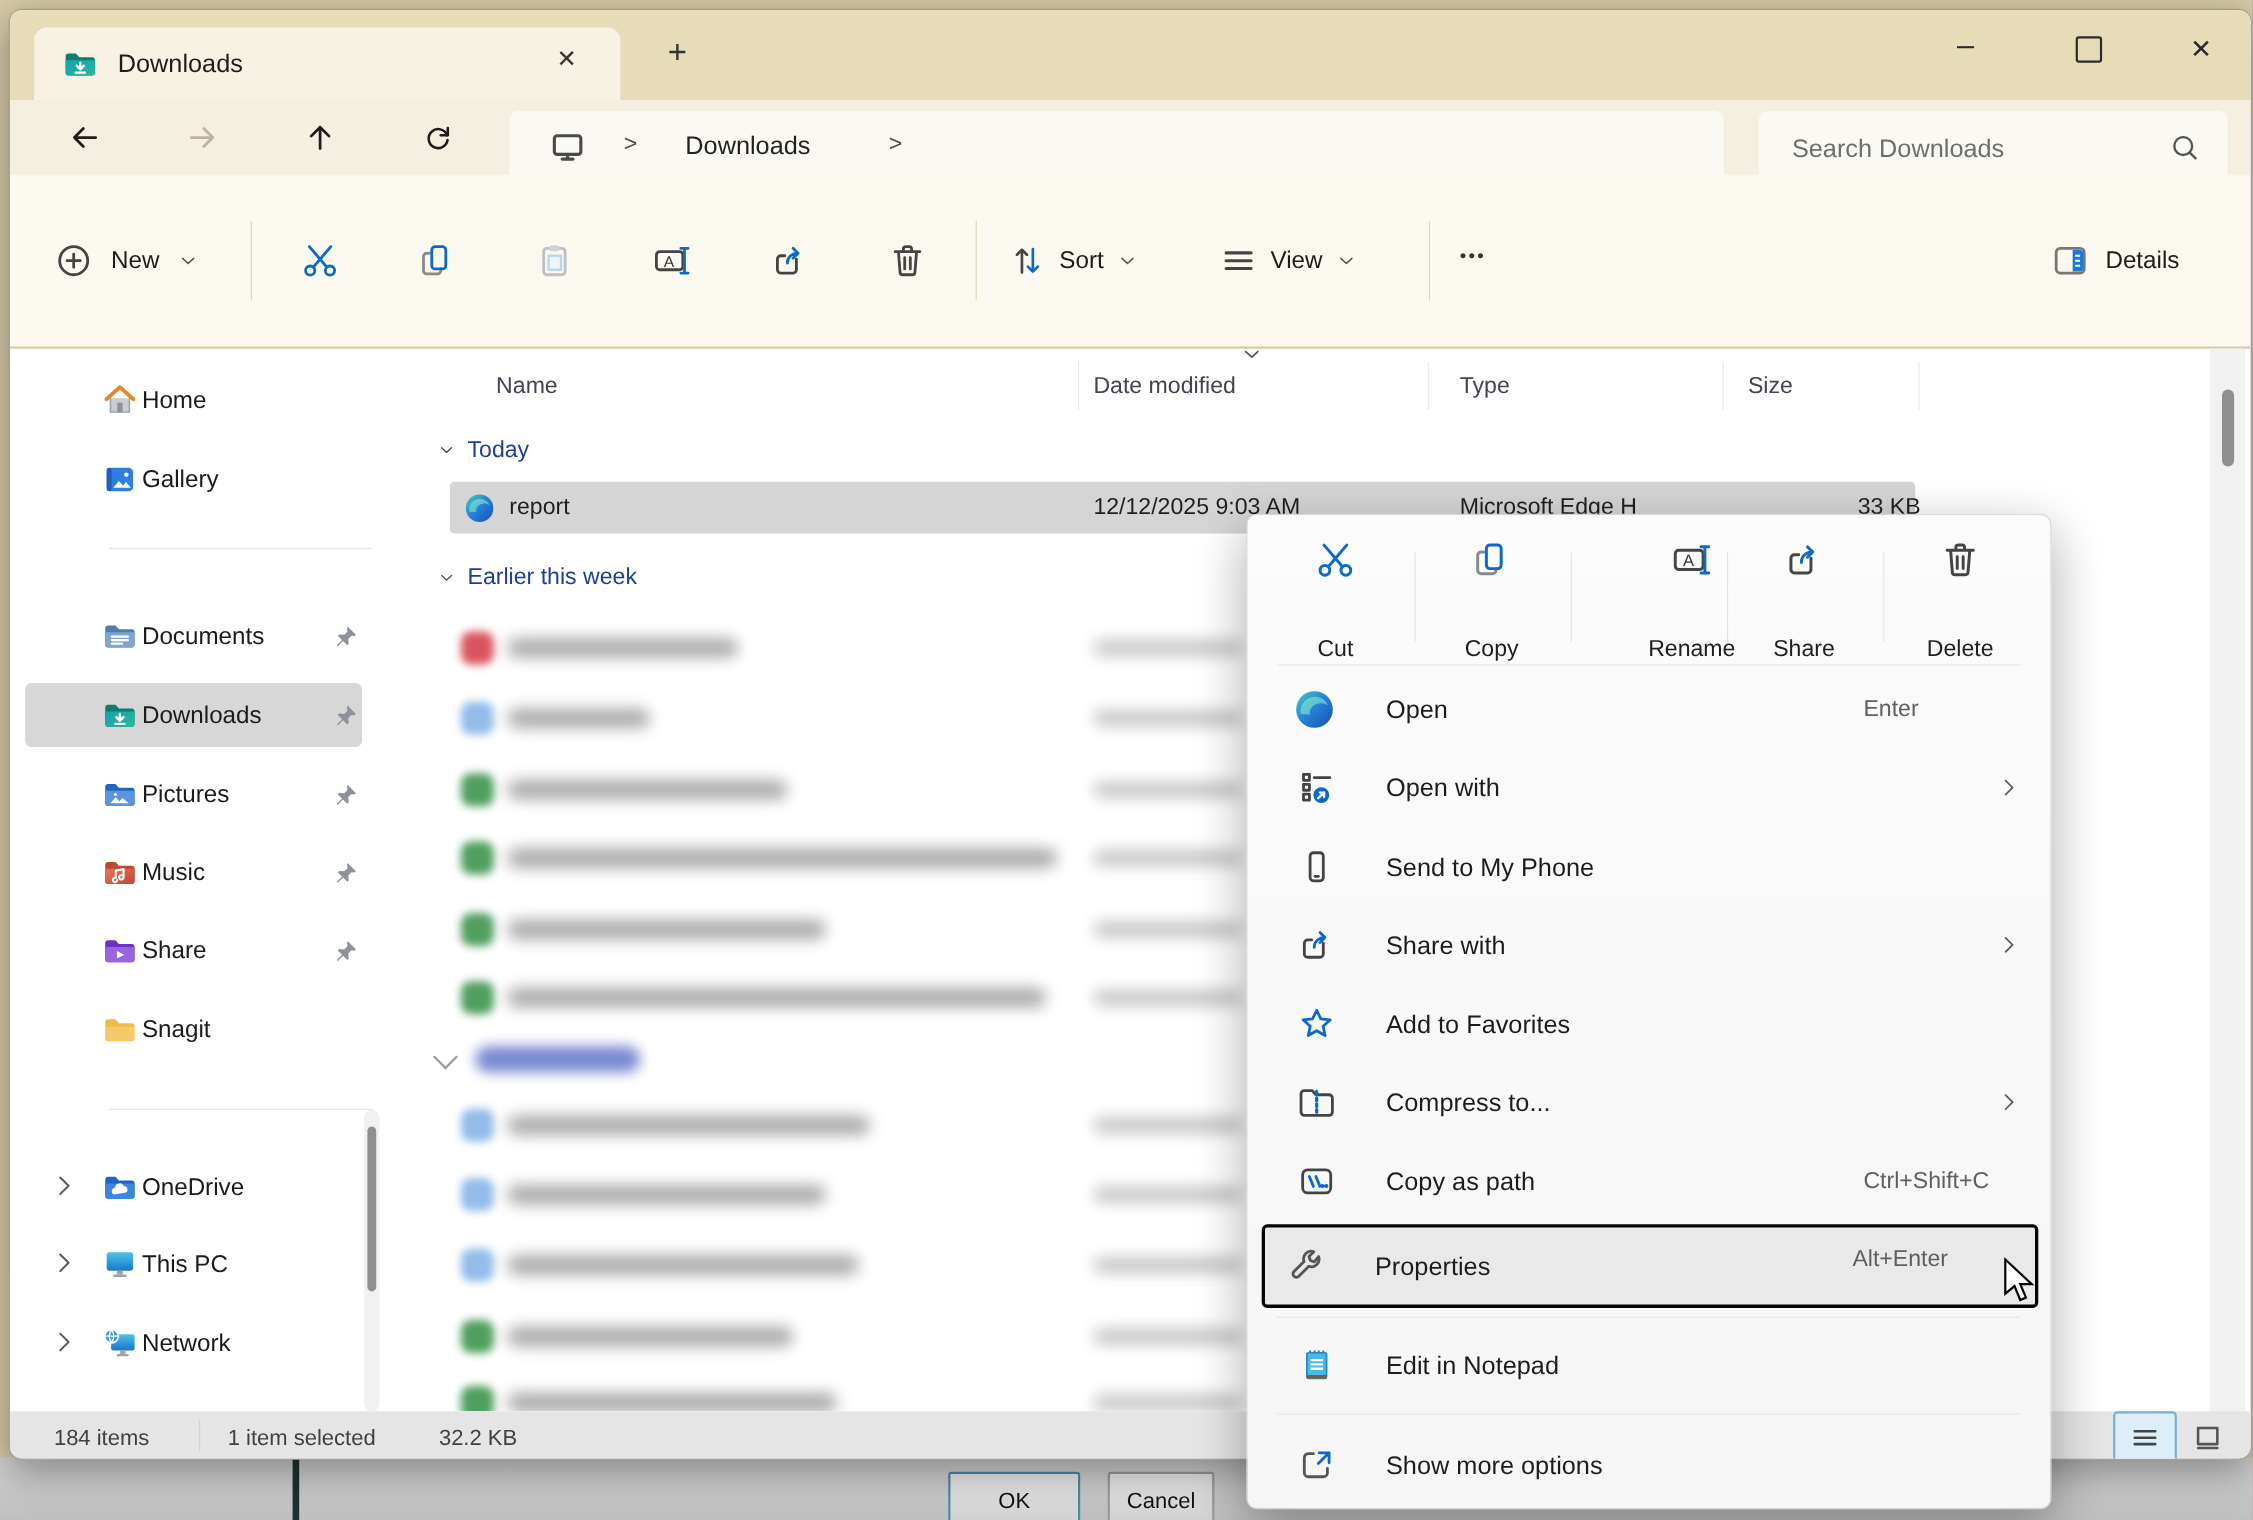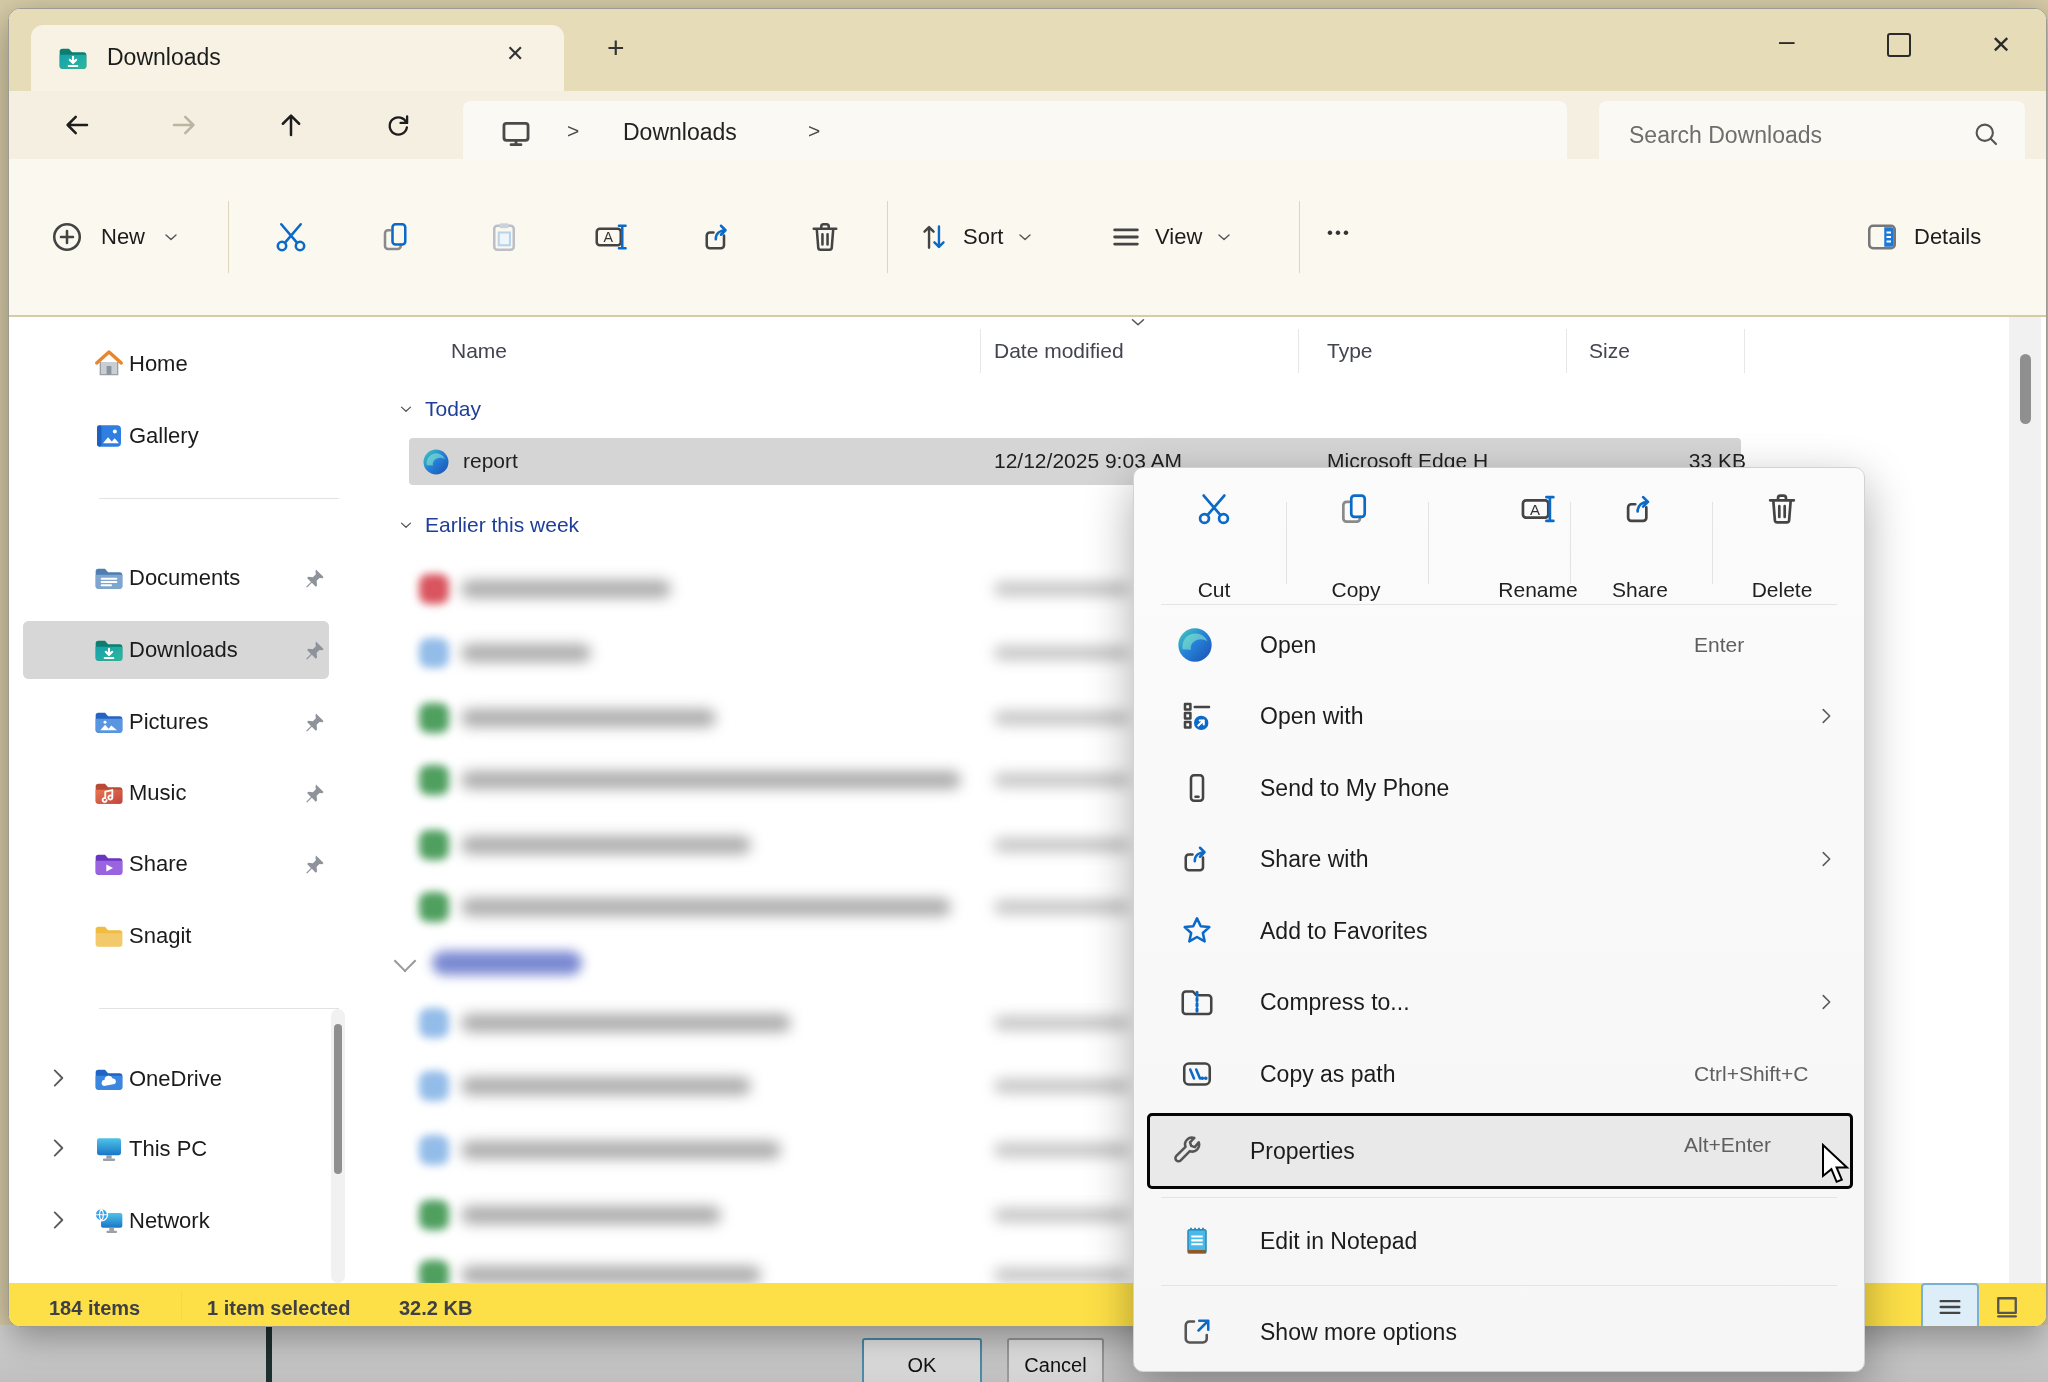--- a/index.html
+++ b/index.html
@@ -33,21 +33,21 @@
   .grouphead{font-size:21px;color:#1e3e98;display:flex;align-items:center;gap:10px;}
   .cell{font-size:21px;color:#1f1f1f;white-space:nowrap;}
   .blurname{height:18px;border-radius:9px;background:#8f8f8f;filter:blur(7px);opacity:.75;}
   .blurdate{height:14px;border-radius:7px;background:#ababab;filter:blur(7px);opacity:.7;}
   .bluricon{width:30px;height:30px;border-radius:9px;filter:blur(4px);}
   .icon-red{background:#d9545e;} .icon-blue{background:#93bce9;} .icon-green{background:#4f9f5f;}
   
   .sbtrack{background:#f1f1f1;}
   .sbthumb{background:#8f8f8f;border-radius:6px;}
   
-  #statusbar{left:0;top:1274px;width:100%;height:43px;background:#fde047;font-weight:bold;}
+  #statusbar{left:0;top:1274px;width:100%;height:43px;background:#e5e5e5;}
   .statustext{font-size:20px;color:#3e4046;white-space:nowrap;}
   .viewbtn-active{background:#ddeef8;border:2px solid #7ab0d8;border-radius:4px;}
   
   #ctxmenu{left:1133px;top:467px;width:730px;height:903px;background:linear-gradient(#fbfbfb,#f6f6f6);
        border:1px solid #d2d2d2;border-radius:10px;box-shadow:0 16px 48px rgba(0,0,0,.33);}
   .qcell{position:absolute;top:22px;width:140px;height:112px;display:flex;flex-direction:column;align-items:center;justify-content:space-between;gap:12px;border-radius:6px;}
   .qlabel{font-size:21px;color:#1f1f1f;}
   .qdiv{position:absolute;top:34px;width:1px;height:82px;background:#e3e3e3;}
   .mrow{position:absolute;left:13px;width:704px;height:72px;border-radius:5px;}
   .mlabel{position:absolute;left:113px;top:0;height:72px;display:flex;align-items:center;font-size:23px;color:#1c1c1c;white-space:nowrap;}

